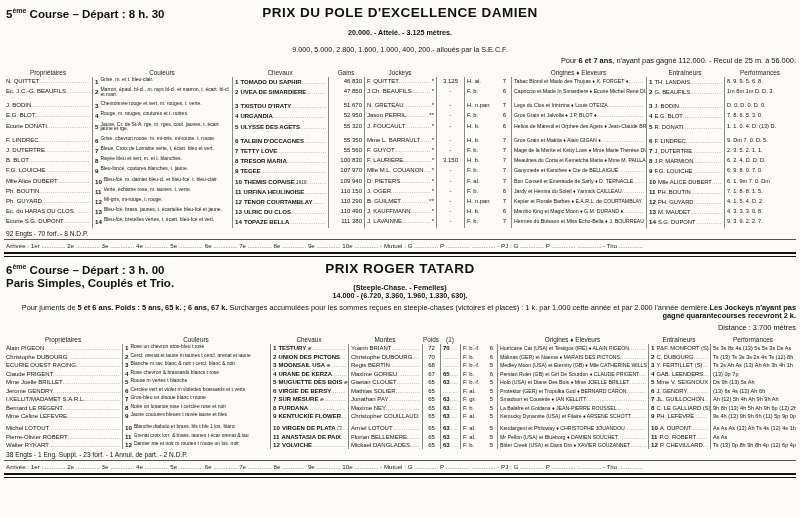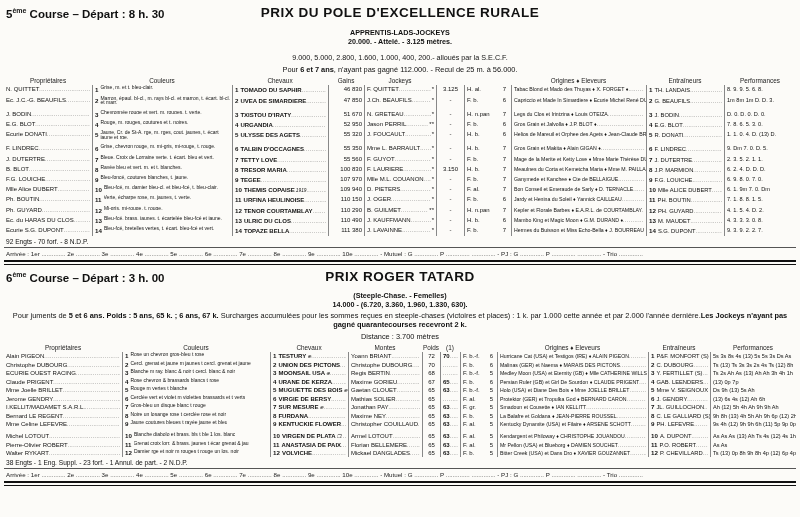--- a/index.html
+++ b/index.html
@@ -5,21 +5,21 @@
   html,body{margin:0;padding:0;background:#e8e6e2;}
   #page{width:800px;height:517px;background:#fcfbf8;color:#111;
         font-family:"Liberation Sans",sans-serif;box-sizing:border-box;
         padding:4px 4px 0 4px;overflow:hidden;}
   
   .race-head{position:relative;text-align:center;}
   .rh-left{position:absolute;left:2px;top:0;text-align:left;font-weight:bold;font-size:11.5px;line-height:14px;}
   .rh-title{font-weight:bold;font-size:13.5px;letter-spacing:.5px;padding-top:1px;}
   .rh-sub{font-size:7.2px;font-weight:bold;line-height:8.6px;}
   .rh-sub2{font-size:7.2px;line-height:8.6px;margin-top:8px;}
-  .cond{font-size:7.4px;text-align:center;margin-top:3px;line-height:8.6px;}
+  .cond{font-size:7.4px;text-align:right;margin-top:3px;line-height:8.6px;}
   .cond b{font-weight:bold;}
   sup{font-size:7px;}
   
   .thead,.trow{display:grid;}
   .t1 .thead,.t1 .trow{grid-template-columns:88px 140px 96px 36px 72px 28px 34px 13px 1fr 78px 72px;}
   .t2 .thead,.t2 .trow{grid-template-columns:118px 148px 78px 74px 18px 20px 26px 11px 1fr 62px 86px;}
   .thead{font-size:6.4px;color:#222;margin-top:2px;}
   .thead .hc{text-align:center;overflow:hidden;white-space:nowrap;padding:1px 1px;}
   .cell{font-size:6px;line-height:9.2px;padding:0 2px;overflow:hidden;white-space:nowrap;
         display:flex;align-items:baseline;min-height:9.2px;}
@@ -49,23 +49,22 @@
 </head>
 <body>
 
 <div id="page">
 
   <div class="race-sec">
     <div class="race-head">
       <div class="rh-left">
         <div><span>5</span><sup>ème</sup><span> Course  – Départ : 8 h. 30</span></div>
       </div>
-      <div class="rh-title">PRIX DU POLE D'EXCELLENCE RURALE</div>
+      <div class="rh-title">PRIX DU POLE D'EXCELLENCE DAMIEN</div>
       <div style="height:9px"></div>
-      <div class="rh-sub">APPRENTIS-LADS-JOCKEYS</div>
       <div class="rh-sub">20.000. - Attelé. - 3.125 mètres.</div>
       <div class="rh-sub2">9.000, 5.000, 2.800, 1.600, 1.000, 400, 200.- alloués par la S.E.C.F.</div>
       <div class="cond"><span>Pour </span><b>6 et 7 ans</b><span>, n'ayant pas gagné 112.000. - Recul de 25 m. à 56.000.</span></div>
     </div>
 
     <div class="t1">
       <div class="thead">
         <div class="hc">Propriétaires</div>
         <div class="hc">Couleurs</div>
         <div class="hc">Chevaux</div>
@@ -701,20 +700,21 @@
 
     <div class="engts">92 Engts - 70 forf. - 8 N.D.P.</div>
     <div class="arr">Arrivée : 1er .............. 2e .............. 3e .............. 4e .............. 5e .............. 6e .............. 7e .............. 8e .............. 9e .............. 10e .............. - Mutuel : G .............. P .............. .............. - PJ : G .............. P .............. .............. - Trio ..............</div>
     <div class="sep"></div>
   </div>
 
   <div class="race-sec">
     <div class="race-head">
       <div class="rh-left">
         <div><span>6</span><sup>ème</sup><span> Course  – Départ : 3 h. 00</span></div>
+        <div>Paris Simples, Couplés et Trio.</div>
       </div>
       <div class="rh-title">PRIX ROGER TATARD</div>
       <div style="height:8px"></div>
       <div class="rh-sub">(Steeple-Chase. - Femelles)</div>
       <div class="rh-sub">14.000 - (6.720, 3.360, 1.960, 1.330, 630).</div>
       <div class="cond"><span>Pour juments de </span><b>5 et 6 ans. Poids : 5 ans, 65 k. ; 6 ans, 67 k.</b><span> Surcharges accumulées pour les sommes reçues en steeple-chases (victoires et places) : 1 k. par 1.000 cette année et par 2.000 l'année dernière.</span><b>Les Jockeys n'ayant pas gagné quarantecourses recevront 2 k.</b></div>
       <div class="cond">Distance : 3.700 mètres</div>
     </div>
 
     <div class="t2">

